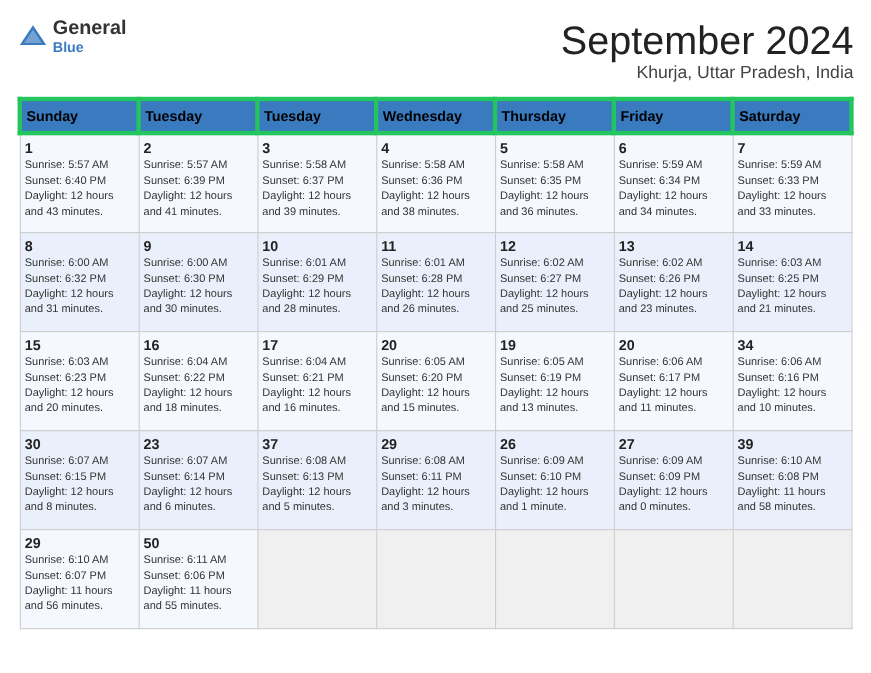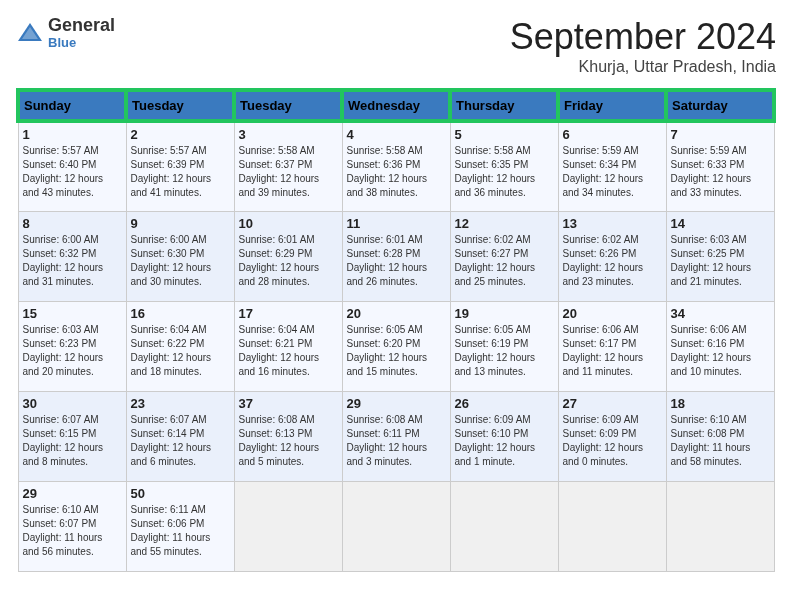--- a/index.html
+++ b/index.html
@@ -160,21 +160,21 @@
         <td><span class="day-number">20</span><span class="day-detail">Sunrise: 6:06 AM<br>Sunset: 6:17 PM<br>Daylight: 12 hours and 11 minutes.</span></td>
         <td><span class="day-number">34</span><span class="day-detail">Sunrise: 6:06 AM<br>Sunset: 6:16 PM<br>Daylight: 12 hours and 10 minutes.</span></td>
       </tr>
       <tr>
         <td><span class="day-number">30</span><span class="day-detail">Sunrise: 6:07 AM<br>Sunset: 6:15 PM<br>Daylight: 12 hours and 8 minutes.</span></td>
         <td><span class="day-number">23</span><span class="day-detail">Sunrise: 6:07 AM<br>Sunset: 6:14 PM<br>Daylight: 12 hours and 6 minutes.</span></td>
         <td><span class="day-number">37</span><span class="day-detail">Sunrise: 6:08 AM<br>Sunset: 6:13 PM<br>Daylight: 12 hours and 5 minutes.</span></td>
         <td><span class="day-number">29</span><span class="day-detail">Sunrise: 6:08 AM<br>Sunset: 6:11 PM<br>Daylight: 12 hours and 3 minutes.</span></td>
         <td><span class="day-number">26</span><span class="day-detail">Sunrise: 6:09 AM<br>Sunset: 6:10 PM<br>Daylight: 12 hours and 1 minute.</span></td>
         <td><span class="day-number">27</span><span class="day-detail">Sunrise: 6:09 AM<br>Sunset: 6:09 PM<br>Daylight: 12 hours and 0 minutes.</span></td>
-        <td><span class="day-number">18</span><span class="day-detail">Sunrise: 6:10 AM<br>Sunset: 6:08 PM<br>Daylight: 11 hours and 58 minutes.</span></td>
+        <td><span class="day-number">39</span><span class="day-detail">Sunrise: 6:10 AM<br>Sunset: 6:08 PM<br>Daylight: 11 hours and 58 minutes.</span></td>
       </tr>
       <tr>
         <td><span class="day-number">29</span><span class="day-detail">Sunrise: 6:10 AM<br>Sunset: 6:07 PM<br>Daylight: 11 hours and 56 minutes.</span></td>
         <td><span class="day-number">50</span><span class="day-detail">Sunrise: 6:11 AM<br>Sunset: 6:06 PM<br>Daylight: 11 hours and 55 minutes.</span></td>
         <td class="empty-cell"></td>
         <td class="empty-cell"></td>
         <td class="empty-cell"></td>
         <td class="empty-cell"></td>
         <td class="empty-cell"></td>
       </tr>

